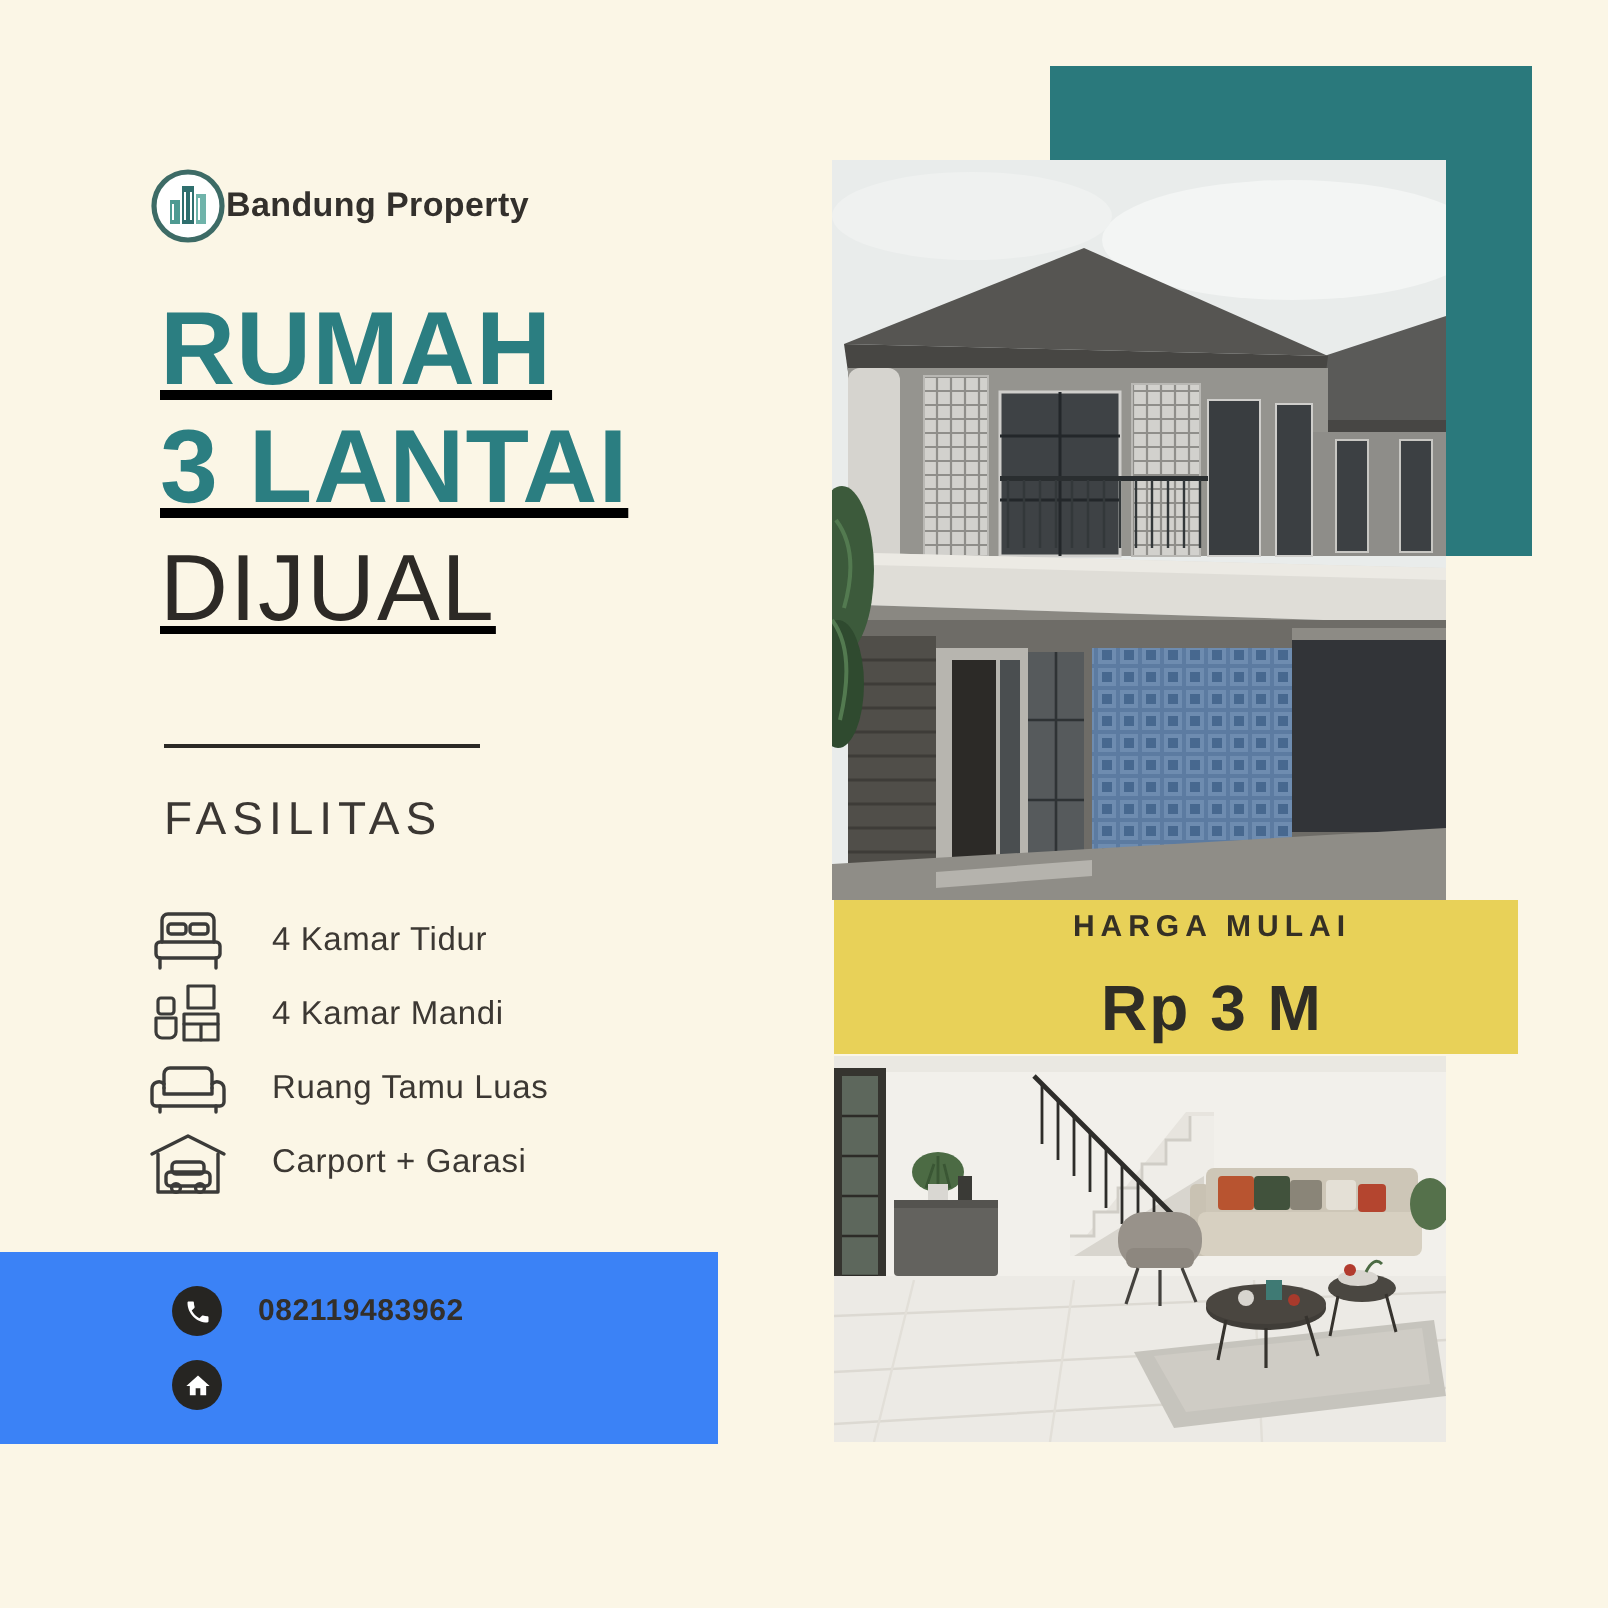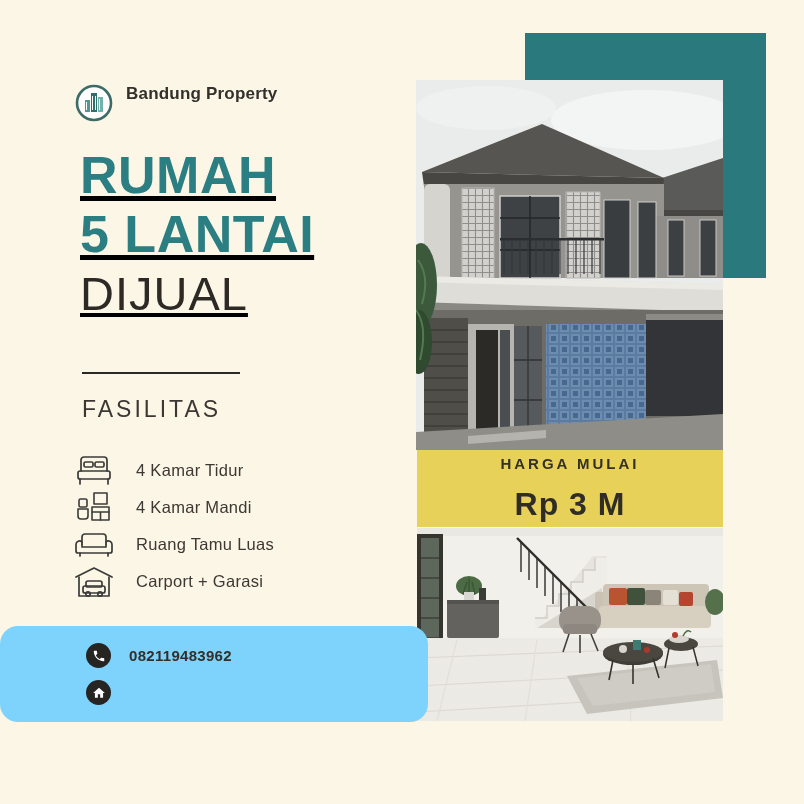--- a/index.html
+++ b/index.html
@@ -8,21 +8,21 @@
     font-family:"Liberation Sans","DejaVu Sans",sans-serif;
     background:#fbf6e6;
     -webkit-font-smoothing:antialiased;
   }
   .canvas{position:relative;width:804px;height:804px;background:#fbf6e6;overflow:hidden;}
 
   
   .teal-rect{position:absolute;left:525px;top:33px;width:241px;height:245px;background:#2a797c;}
 
   
-  .brand{position:absolute;left:75px;top:84px;display:flex;align-items:flex-start;gap:13px;}
+  .brand{position:absolute;left:75px;top:84px;display:flex;align-items:center;}
   .brand-name{font-size:17px;font-weight:700;color:#33302c;letter-spacing:.2px;}
 
   
   .headline{position:absolute;left:80px;top:146px;line-height:59px;text-decoration:underline;}
   .headline .teal-line{font-size:52px;font-weight:700;color:#2b7e81;letter-spacing:.5px;}
   .headline .dark-line{font-size:47px;font-weight:400;color:#2d2a26;letter-spacing:1px;}
 
   .divider{position:absolute;left:82px;top:372px;width:158px;height:2px;background:#2b2925;}
 
   .facilities-heading{position:absolute;left:82px;top:396px;font-size:23px;font-weight:400;color:#3b3733;letter-spacing:3px;}
@@ -31,26 +31,26 @@
   .facility-row{display:flex;align-items:center;height:37px;gap:22px;}
   .facility-icon{width:40px;height:34px;flex:0 0 40px;display:flex;align-items:center;justify-content:center;}
   .facility-label{font-size:16.5px;color:#3c3833;letter-spacing:.3px;}
 
   
   .exterior-photo{position:absolute;left:416px;top:80px;width:307px;height:370px;overflow:hidden;}
   .interior-photo{position:absolute;left:417px;top:528px;width:306px;height:193px;overflow:hidden;}
 
   
   .price-badge{position:absolute;left:417px;top:450px;width:306px;height:77px;background:#e8d158;
-    display:flex;flex-direction:column;align-items:center;justify-content:center;}
+    display:flex;flex-direction:column;align-items:center;justify-content:center;padding-left:36px;}
   .price-label{font-size:15px;font-weight:700;color:#353025;letter-spacing:3px;}
   .price-value{font-size:32px;font-weight:700;color:#2f2d26;letter-spacing:1px;margin-top:14px;}
 
   
-  .contact-band{position:absolute;left:0;top:626px;width:428px;height:96px;background:#7dd3fc;border-radius:18px;}
+  .contact-band{position:absolute;left:0;top:626px;width:359px;height:96px;background:#3b82f6;}
   .contact-row{position:absolute;left:86px;display:flex;align-items:center;gap:18px;}
   .contact-row.phone{top:17px;}
   .contact-row.location{top:54px;}
   .circle-icon{width:25px;height:25px;border-radius:50%;background:#262522;display:flex;align-items:center;justify-content:center;}
   .contact-text{font-size:15px;font-weight:700;color:#332f2a;letter-spacing:.3px;}
 
   svg{display:block;}
 </style>
 </head>
 <body>
@@ -204,21 +204,21 @@
       <rect x="10" y="16" width="5" height="12" fill="#4e9a92"></rect>
       <rect x="16" y="9" width="6" height="19" fill="#2f6f6e"></rect>
       <rect x="23" y="13" width="5" height="15" fill="#6fb3aa"></rect>
       <path d="M17.5 12 V26 M20.5 12 V26 M11.5 18 V26 M24.5 15 V26" stroke="#ffffff" stroke-width="1"></path>
     </svg>
     <span class="brand-name">Bandung Property</span>
   </div>
 
   <div class="headline">
     <div class="teal-line">RUMAH</div>
-    <div class="teal-line">5 LANTAI</div>
+    <div class="teal-line">3 LANTAI</div>
     <div class="dark-line">DIJUAL</div>
   </div>
 
   <div class="divider"></div>
 
   <div class="facilities-heading">FASILITAS</div>
 
   <div class="facility-list">
     <div class="facility-row">
       <span class="facility-icon">

